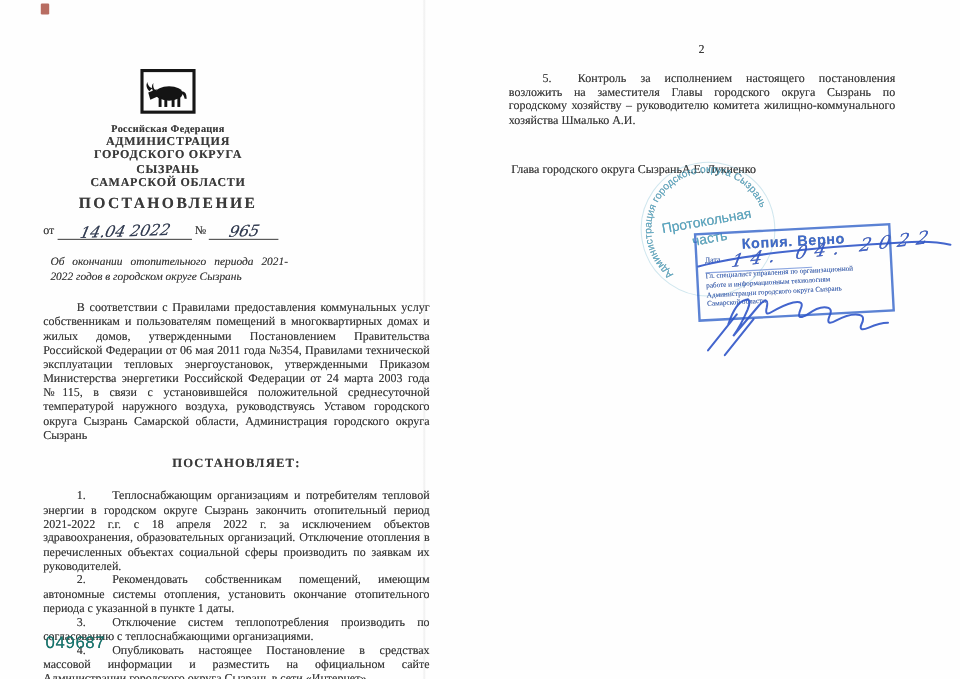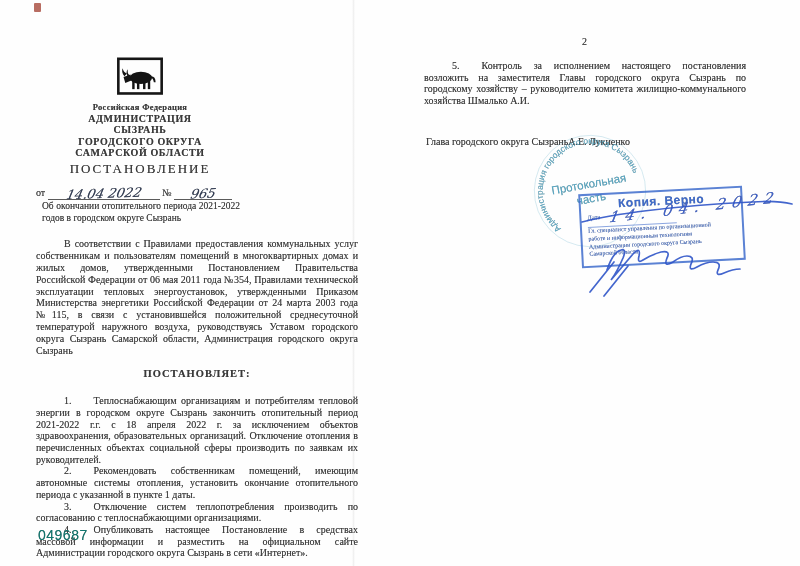--- a/index.html
+++ b/index.html
@@ -18,28 +18,28 @@
     background:linear-gradient(90deg,rgba(0,0,0,0)0%,rgba(120,120,120,0.10)50%,rgba(0,0,0,0)100%);}
   .corner-mark{position:absolute;left:34px;top:3px;width:7px;height:9px;
     background:#a03c2e;opacity:0.75;border-radius:1px;}
 
   
   .page1{position:absolute;left:36px;top:0;width:322px;height:566px;}
   .hdr{width:204px;margin-left:2px;text-align:center;line-height:1.15;}
   .emblem{display:block;margin:56px auto 5px;}
   .hdr .country{font-size:8.5px;letter-spacing:0.3px;font-weight:bold;}
   .hdr .org{font-size:10px;font-weight:bold;letter-spacing:0.6px;}
-  .hdr .doctype{font-size:13px;font-weight:normal;letter-spacing:2px;margin-top:3px;}
+  .hdr .doctype{font-size:13px;font-weight:bold;letter-spacing:2px;margin-top:3px;}
   .date-line{margin-top:7px;width:230px;font-size:10px;white-space:nowrap;}
   .u-line{display:inline-block;border-bottom:1px solid #5a5a5a;text-align:center;vertical-align:baseline;}
   .u-date{width:112px;}
   .u-num{width:58px;}
   .hw{font-style:italic;display:inline-block;transform:skewX(-14deg) rotate(-2deg);
       font-family:"DejaVu Serif",serif;color:#323d55;font-size:13px;position:relative;top:2px;}
-  .subject{margin-left:6px;width:198px;
+  .subject{margin-top:13px;margin-left:6px;width:198px;font-style:italic;
       font-size:9.5px;line-height:1.3;text-align:justify;}
   .preamble{margin-top:14px;width:322px;font-size:10px;line-height:1.18;
       text-align:justify;text-indent:28px;}
   .resolves{margin:12px 0 16px;text-align:center;font-size:10.5px;letter-spacing:1px;font-weight:bold;}
   p.item{margin:0;width:322px;font-size:10px;line-height:1.17;text-align:justify;text-indent:28px;}
   p.item .inum{margin-right:22px;}
   .barcode-num{position:absolute;left:2px;top:527px;
       font-family:"Liberation Sans","DejaVu Sans",sans-serif;
       font-size:14px;color:#0f766e;letter-spacing:0.5px;}
 
@@ -86,22 +86,22 @@
           <rect x="33.5" y="30" width="2.8" height="8"></rect>
           <rect x="39" y="28" width="2.8" height="10"></rect>
           <path d="M19,21 L11,24 L13,31 L20,28 Z"></path>
           <path d="M12,23 Q8,19 10,14 Q11,19 15,20 Z"></path>
           <path d="M16,24 Q13,18 16,15 Q15,20 18,22 Z"></path>
           <path d="M43,23 q5,0 5,7 l-2,0 q-1,-5 -4,-5 z"></path>
         </g>
       </svg>
       <div class="country">Российская Федерация</div>
       <div class="org">АДМИНИСТРАЦИЯ</div>
+      <div class="org">ГОРОДСКОГО ОКРУГА</div>
       <div class="org">СЫЗРАНЬ</div>
-      <div class="org">ГОРОДСКОГО ОКРУГА</div>
       <div class="org">САМАРСКОЙ ОБЛАСТИ</div>
       <div class="doctype">ПОСТАНОВЛЕНИЕ</div>
     </div>
 
     <div class="date-line">
       <span>от</span>
       <span class="u-line u-date"><span class="hw">14.04 2022</span></span>
       <span>№</span>
       <span class="u-line u-num"><span class="hw">965</span></span>
     </div>

